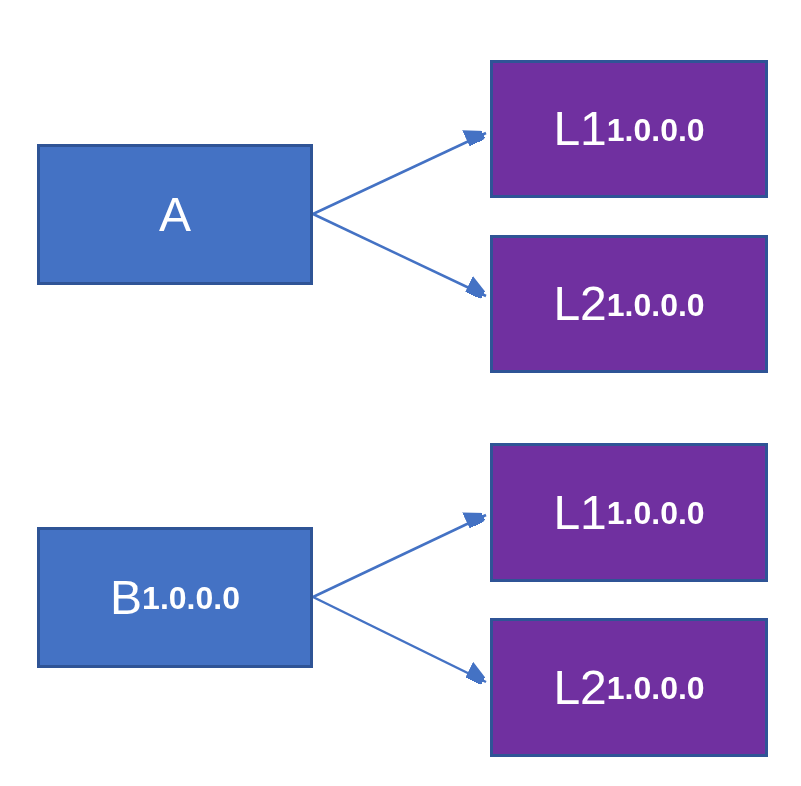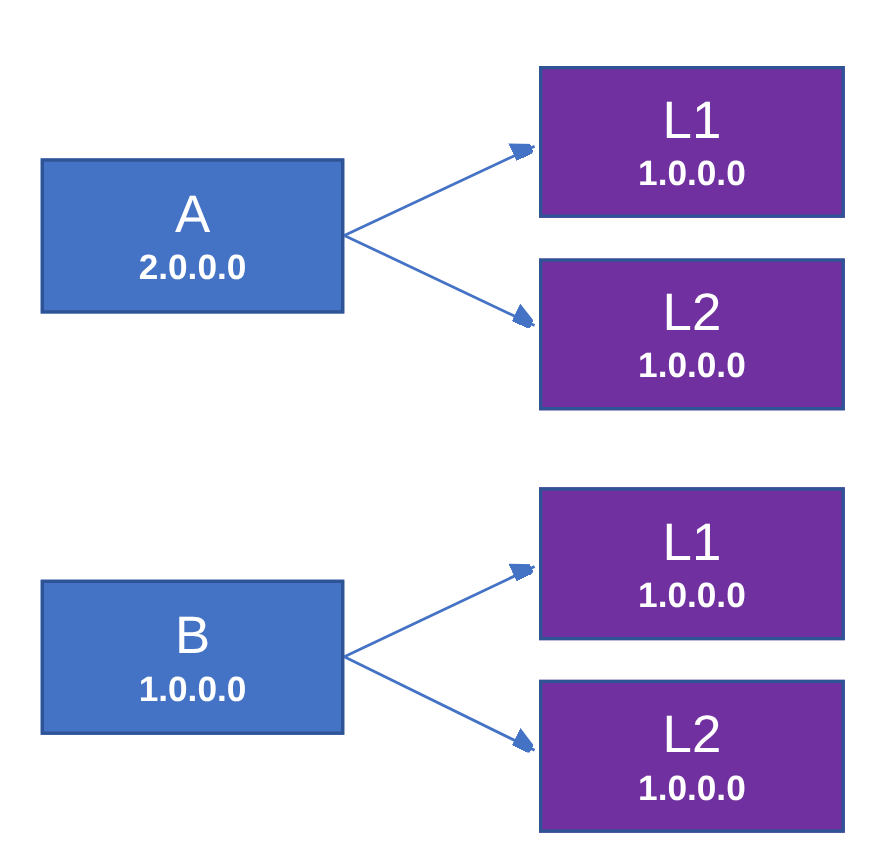--- a/index.html
+++ b/index.html
@@ -25,21 +25,21 @@
   }
   .arrow-layer line {
     stroke: var(--arrow, #4472C4);
     stroke-width: 2.5;
   }
   .node {
     position: absolute;
     box-sizing: border-box;
     border: 3px solid var(--border, #2F5496);
     display: flex;
-    flex-direction: column;
+    flex-direction: row;
     align-items: center;
     justify-content: center;
     color: var(--text, #ffffff);
     text-align: center;
     line-height: 1.15;
   }
   .node .label {
     font-size: 48px;
     font-weight: 400;
   }
@@ -71,21 +71,20 @@
       </marker>
     </defs>
     <line x1="313" y1="214" x2="486" y2="133" marker-end="url(#arrowhead)"></line>
     <line x1="313" y1="214" x2="486" y2="296" marker-end="url(#arrowhead)"></line>
     <line x1="313" y1="597" x2="486" y2="515" marker-end="url(#arrowhead)"></line>
     <line x1="313" y1="597" x2="486" y2="682" marker-end="url(#arrowhead)"></line>
   </svg>
 
   <div id="box-a" class="node package">
     <div class="label">A</div>
-    <div class="version">2.0.0.0</div>
   </div>
 
   <div id="box-a-l1" class="node library">
     <div class="label">L1</div>
     <div class="version">1.0.0.0</div>
   </div>
 
   <div id="box-a-l2" class="node library">
     <div class="label">L2</div>
     <div class="version">1.0.0.0</div>

